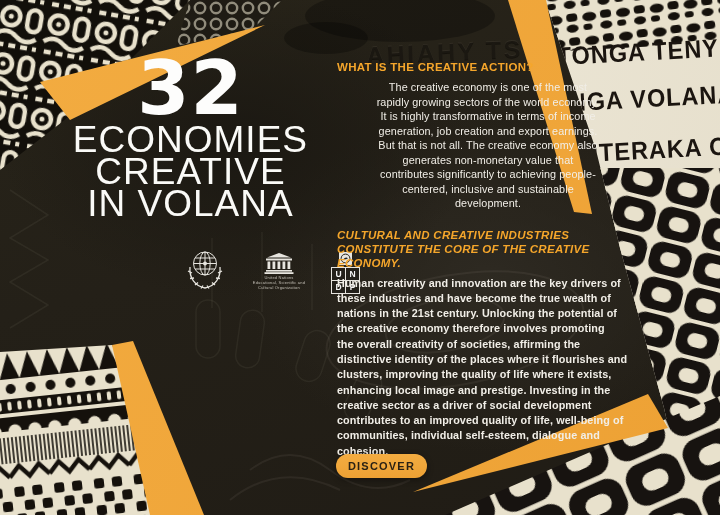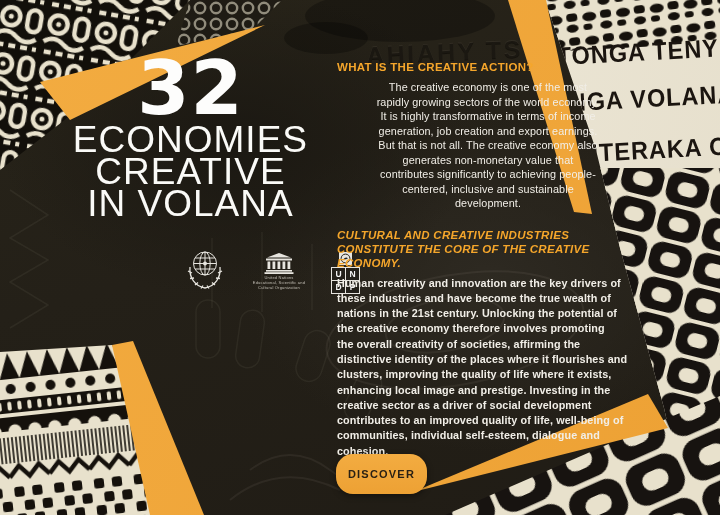--- a/index.html
+++ b/index.html
@@ -46,21 +46,21 @@
     background:#F2F0EA;border:1px solid #F2F0EA;}
   .undp-grid span{background:#23201A;color:#FFF;font-size:8.5px;font-weight:700;
     display:flex;align-items:center;justify-content:center;}
   .content{position:absolute;z-index:5;left:337px;top:60px;width:302px;}
   .sec-h{margin:0 0 6px 0;font-size:11.5px;font-weight:700;letter-spacing:.3px;color:#F5A62B;
     line-height:14px;white-space:pre-line;}
   .sec-b{margin:0;color:#F1EEE7;font-size:10.8px;letter-spacing:.1px;white-space:pre-line;}
   .p1{line-height:14.5px;margin-bottom:13px;text-align:center;}
   .p2{line-height:15.3px;font-weight:bold;}
   .h2m{margin-top:17px;font-style:italic;}
-  .cta{position:absolute;z-index:7;left:336px;top:454px;width:91px;height:40px;border:none;
+  .cta{position:absolute;z-index:7;left:336px;top:454px;width:91px;height:24px;border:none;
     border-radius:17px;background:linear-gradient(180deg,#F3AC41,#EDA134);
     color:#2A2114;font-family:"Liberation Sans","DejaVu Sans",sans-serif;font-size:11px;font-weight:700;
     letter-spacing:1.2px;display:flex;align-items:center;justify-content:center;cursor:pointer;
     box-shadow:0 2px 6px rgba(0,0,0,.4);}
 </style>
 </head>
 <body>
 
 <div class="stage">
 

